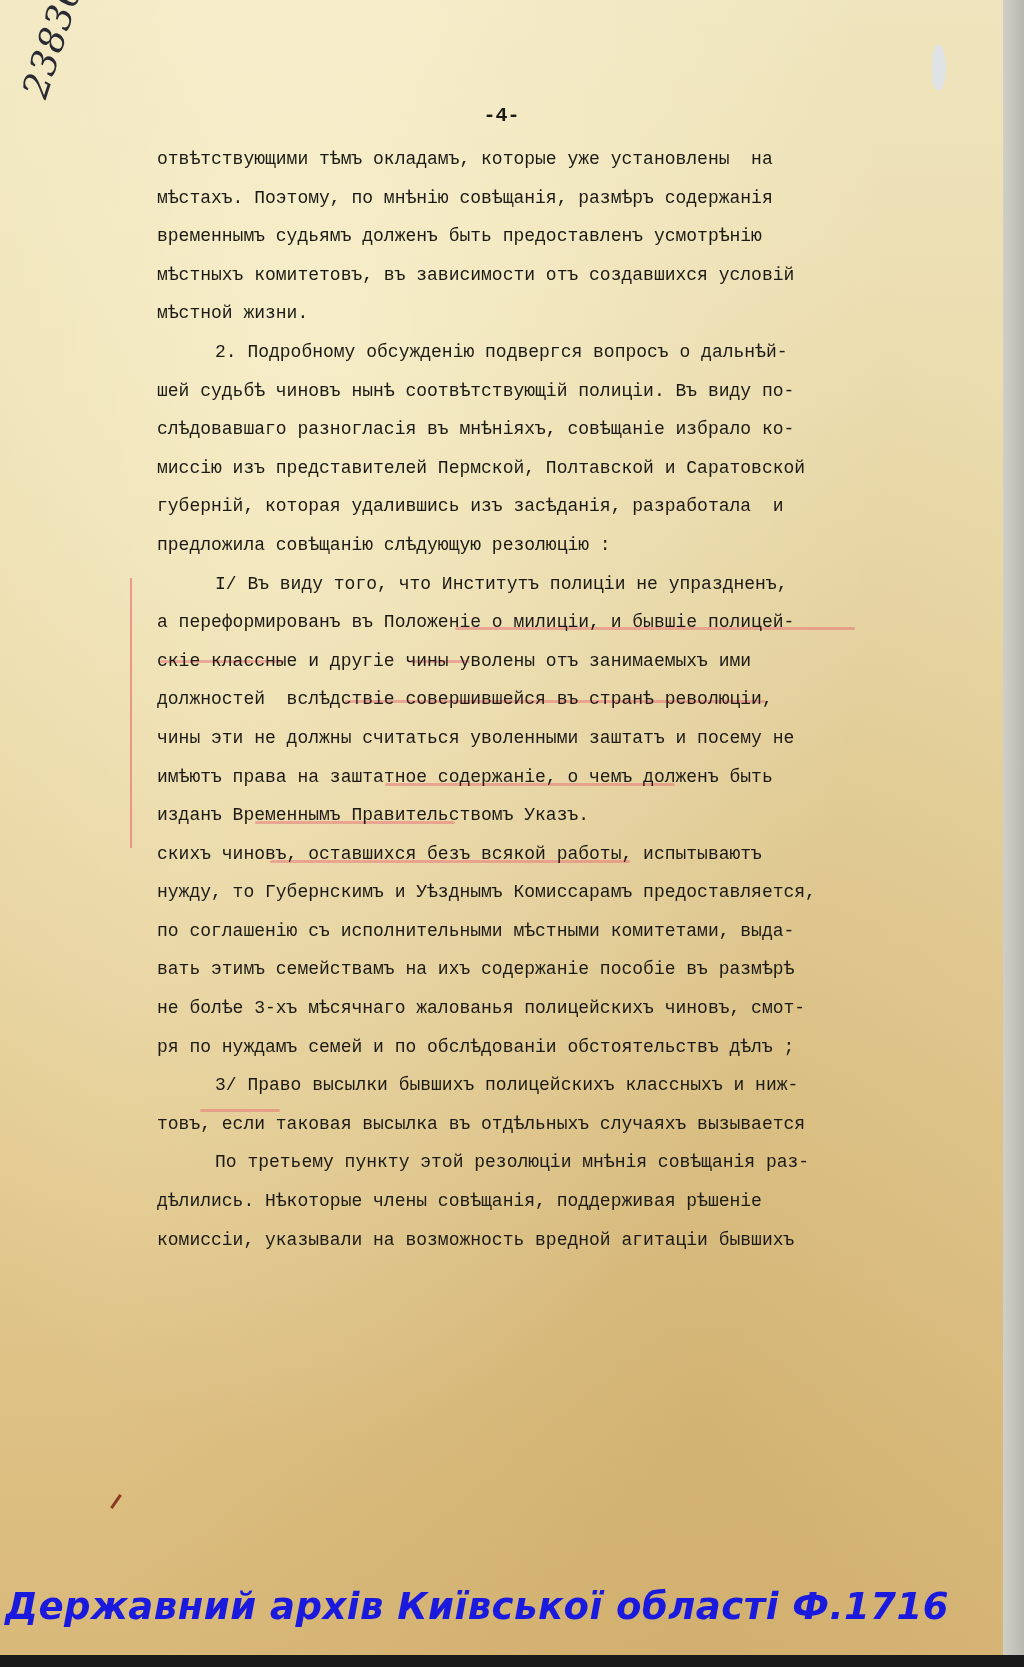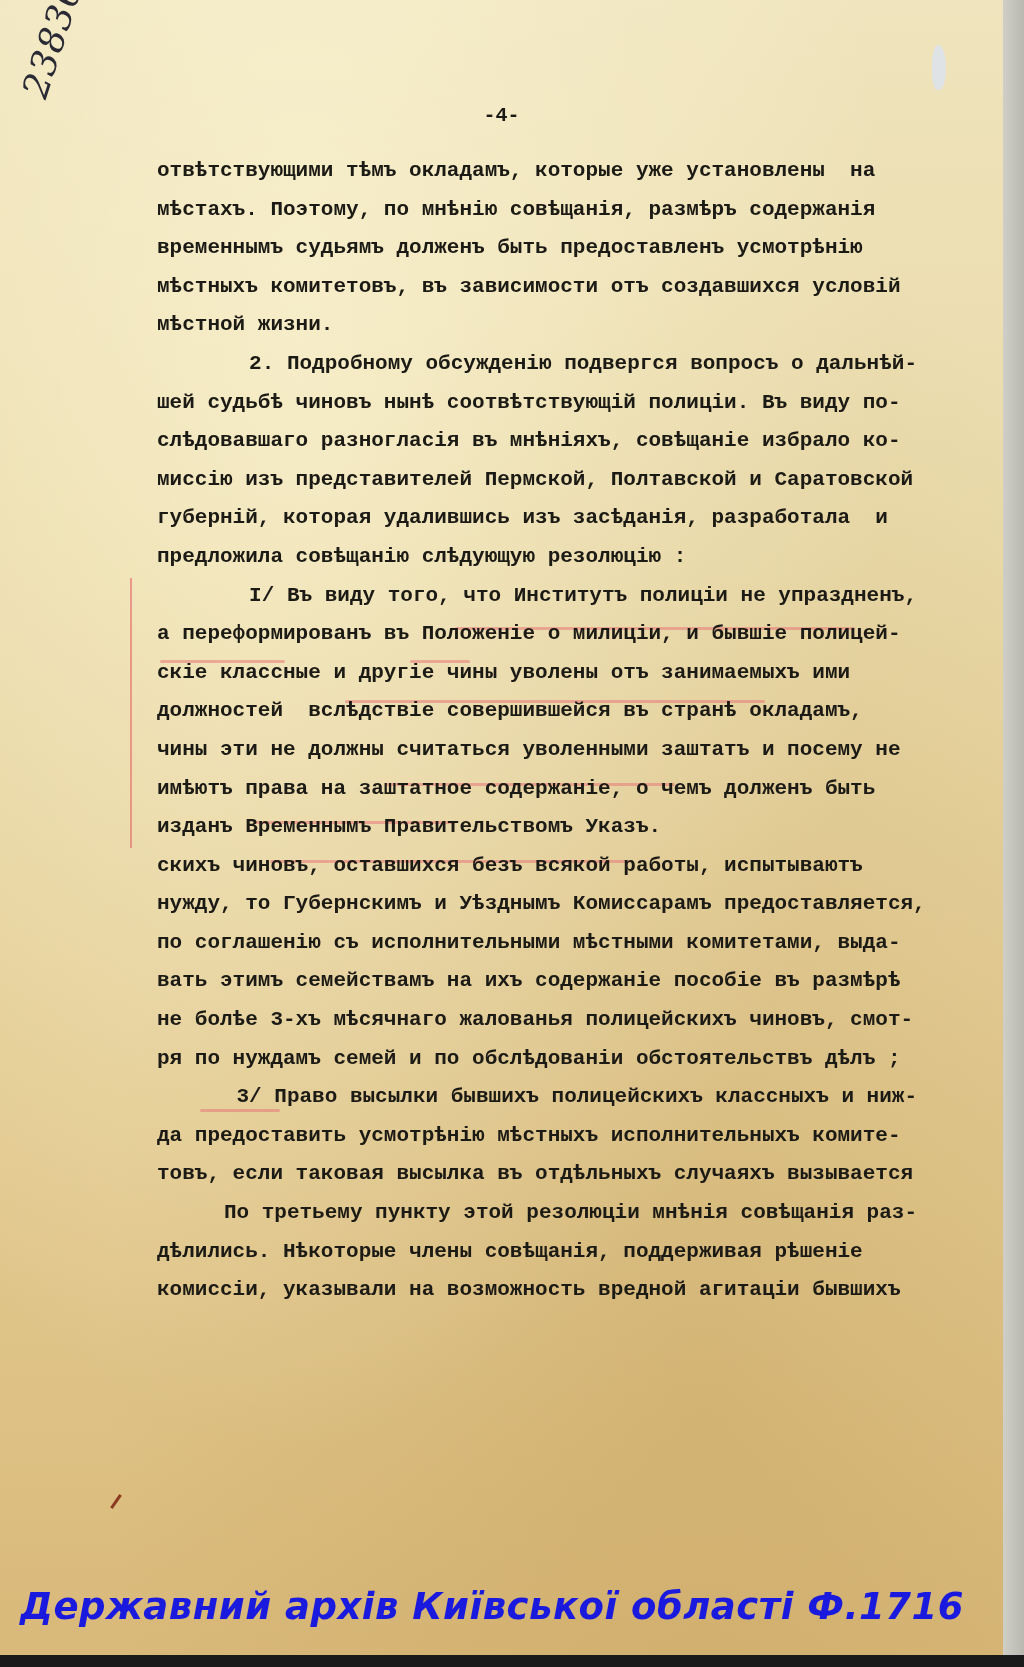--- a/index.html
+++ b/index.html
@@ -33,41 +33,41 @@
     position: absolute; left: 14px; top: 8px;
     font-family: "DejaVu Serif", serif; font-style: italic;
     font-size: 36px; color: #2a2a35; transform: rotate(-72deg);
     transform-origin: left top; top: 90px; letter-spacing: 1px;
   }
   .page-number {
     position: absolute; left: 0; width: 1003px; top: 104px;
     text-align: center; font-weight: bold; font-size: 20px; color: #1c1a14;
   }
   .text-block {
-    position: absolute; left: 157px; top: 152px; width: 760px;
-    color: #1c1a14; font-weight: bold; font-size: 21px;
+    position: absolute; left: 157px; top: 140px; width: 760px;
+    color: #1c1a14; font-weight: normal; font-size: 18px;
   }
   .line {
     height: 38.6px; line-height: 38.6px; white-space: pre; overflow: visible;
   }
-  .indent { padding-left: 58px; text-align: right; }
+  .indent { padding-left: 58px; }
   .margin-mark {
     position: absolute; left: 130px; top: 578px; width: 2px; height: 270px;
     background: rgba(230,110,110,0.65);
   }
   .underline {
     position: absolute; height: 3px; border-radius: 2px;
     background: rgba(230,120,120,0.55);
   }
   .tick {
     position: absolute; left: 108px; top: 1500px; width: 16px; height: 3px;
     background: #8a3a20; transform: rotate(-55deg);
   }
   .watermark {
-    position: absolute; left: 20px; top: 1585px;
+    position: absolute; left: 5px; top: 1585px;
     font-family: "DejaVu Sans", sans-serif; font-style: italic; font-weight: bold;
     font-size: 37px; color: #1a1adf; letter-spacing: 0.5px;
   }
 </style>
 </head>
 <body>
 
 <div class="paper"></div>
 <div class="right-strip"></div>
 <div class="bottom-edge"></div>
@@ -97,31 +97,30 @@
     <div class="line">мѣстной жизни.</div>
     <div class="line indent">2. Подробному обсужденію подвергся вопросъ о дальнѣй-</div>
     <div class="line">шей судьбѣ чиновъ нынѣ соотвѣтствующій полиціи. Въ виду по-</div>
     <div class="line">слѣдовавшаго разногласія въ мнѣніяхъ, совѣщаніе избрало ко-</div>
     <div class="line">миссію изъ представителей Пермской, Полтавской и Саратовской</div>
     <div class="line">губерній, которая удалившись изъ засѣданія, разработала  и</div>
     <div class="line">предложила совѣщанію слѣдующую резолюцію :</div>
     <div class="line indent">I/ Въ виду того, что Институтъ полиціи не упраздненъ,</div>
     <div class="line">а переформированъ въ Положеніе о милиціи, и бывшіе полицей-</div>
     <div class="line">скіе классные и другіе чины уволены отъ занимаемыхъ ими</div>
-    <div class="line">должностей  вслѣдствіе совершившейся въ странѣ окладамъ,</div>
+    <div class="line">должностей  вслѣдствіе совершившейся въ странѣ революціи,</div>
     <div class="line">чины эти не должны считаться уволенными заштатъ и посему не</div>
     <div class="line">имѣютъ права на заштатное содержаніе, о чемъ долженъ быть</div>
     <div class="line">изданъ Временнымъ Правительствомъ Указъ.</div>
     <div class="line">скихъ чиновъ, оставшихся безъ всякой работы, испытываютъ</div>
     <div class="line">нужду, то Губернскимъ и Уѣзднымъ Комиссарамъ предоставляется,</div>
     <div class="line">по соглашенію съ исполнительными мѣстными комитетами, выда-</div>
     <div class="line">вать этимъ семействамъ на ихъ содержаніе пособіе въ размѣрѣ</div>
     <div class="line">не болѣе 3-хъ мѣсячнаго жалованья полицейскихъ чиновъ, смот-</div>
     <div class="line">ря по нуждамъ семей и по обслѣдованіи обстоятельствъ дѣлъ ;</div>
     <div class="line indent">3/ Право высылки бывшихъ полицейскихъ классныхъ и ниж-</div>
-    <div class="line">да предоставить усмотрѣнію мѣстныхъ исполнительныхъ комите-</div>
     <div class="line">товъ, если таковая высылка въ отдѣльныхъ случаяхъ вызывается</div>
     <div class="line indent">По третьему пункту этой резолюціи мнѣнія совѣщанія раз-</div>
     <div class="line">дѣлились. Нѣкоторые члены совѣщанія, поддерживая рѣшеніе</div>
     <div class="line">комиссіи, указывали на возможность вредной агитаціи бывшихъ</div>
   </div>
 
 <div class="watermark">Державний архів Київської області Ф.1716</div>
 
 </body></html>

